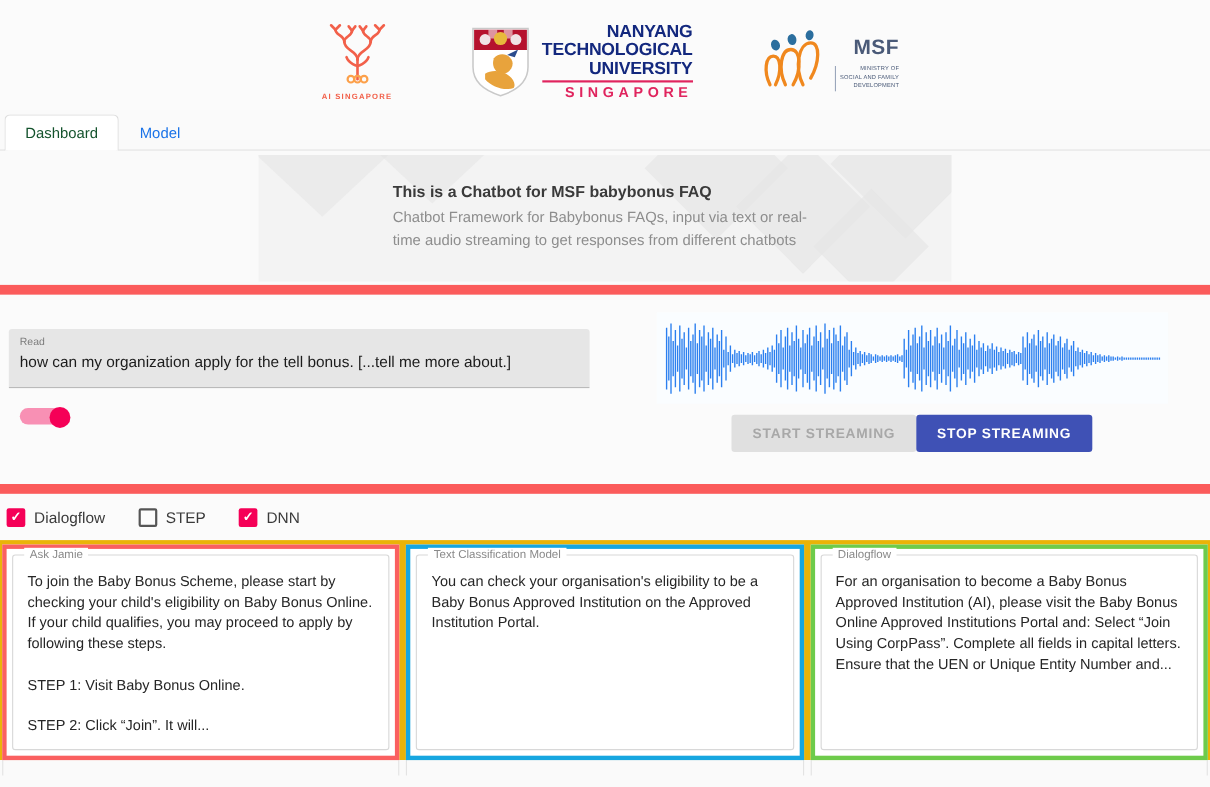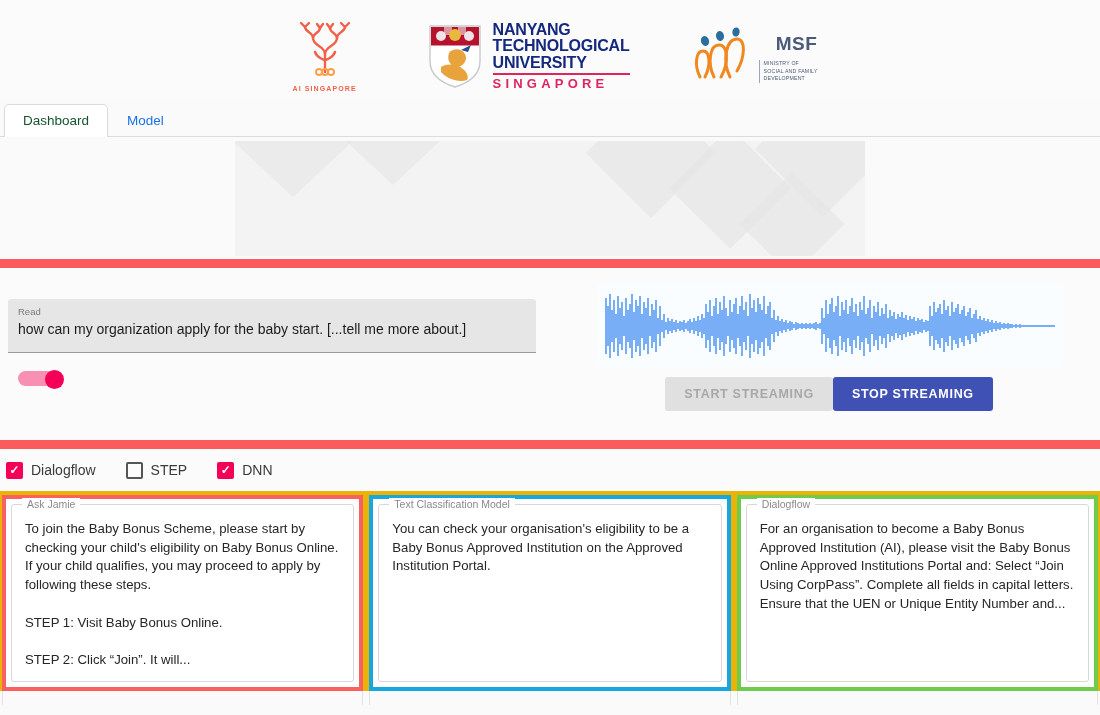--- a/index.html
+++ b/index.html
@@ -13,20 +13,21 @@
 
   
   .logo-bar {
     height: 100px;
     background: #fbfbfb;
     display: flex;
     align-items: center;
     justify-content: center;
     gap: 60px;
     padding-top: 12px;
+    text-align: right;
   }
   .logo { display: flex; align-items: center; }
 
   
   .aisg { flex-direction: column; align-items: center; }
   .aisg-word {
     font-size: 7px; letter-spacing: 1.1px; color: #f2604a;
     font-weight: bold; margin-top: 3px;
   }
 
@@ -269,31 +270,35 @@
 </div>
 
 <div class="hero-wrap">
   <div class="hero">
     <div class="tri" style="left:-4px;  top:-2px;"></div>
     <div class="tri" style="left:96px;  top:-14px;"></div>
     <div class="dia" style="left:370px; top:-34px; width:92px; height:92px;"></div>
     <div class="dia" style="left:452px; top:4px;  width:86px; height:86px;"></div>
     <div class="dia" style="left:540px; top:-40px; width:96px; height:96px;"></div>
     <div class="dia" style="left:520px; top:46px; width:74px; height:74px;"></div>
+    <div class="hero-text">
+      <div class="hero-title">This is a Chatbot for MSF babybonus FAQ</div>
+      <div class="hero-sub">Chatbot Framework for Babybonus FAQs, input via text or real-time audio streaming to get responses from different chatbots</div>
+    </div>
   </div>
 </div>
 
 <div class="rule" style="background: rgb(251, 91, 91);"></div>
 
 <div class="input-section">
 
   <div class="left-pane">
     <div class="field">
       <div class="field-label">Read</div>
-      <div class="field-value" title="how can my organization apply for the baby bonus. [...tell me more about.]">how can my organization apply for the baby start. [...tell me more about.]</div>
+      <div class="field-value" title="how can my organization apply for the baby bonus. [...tell me more about.]">how can my organization apply for the tell bonus. [...tell me more about.]</div>
     </div>
     <div class="toggle">
       <div class="toggle-track"></div>
       <div class="toggle-knob"></div>
     </div>
   </div>
 
   <div class="right-pane">
     <div class="wave-box">
       <svg width="455" height="72" viewBox="0 0 455 72">

